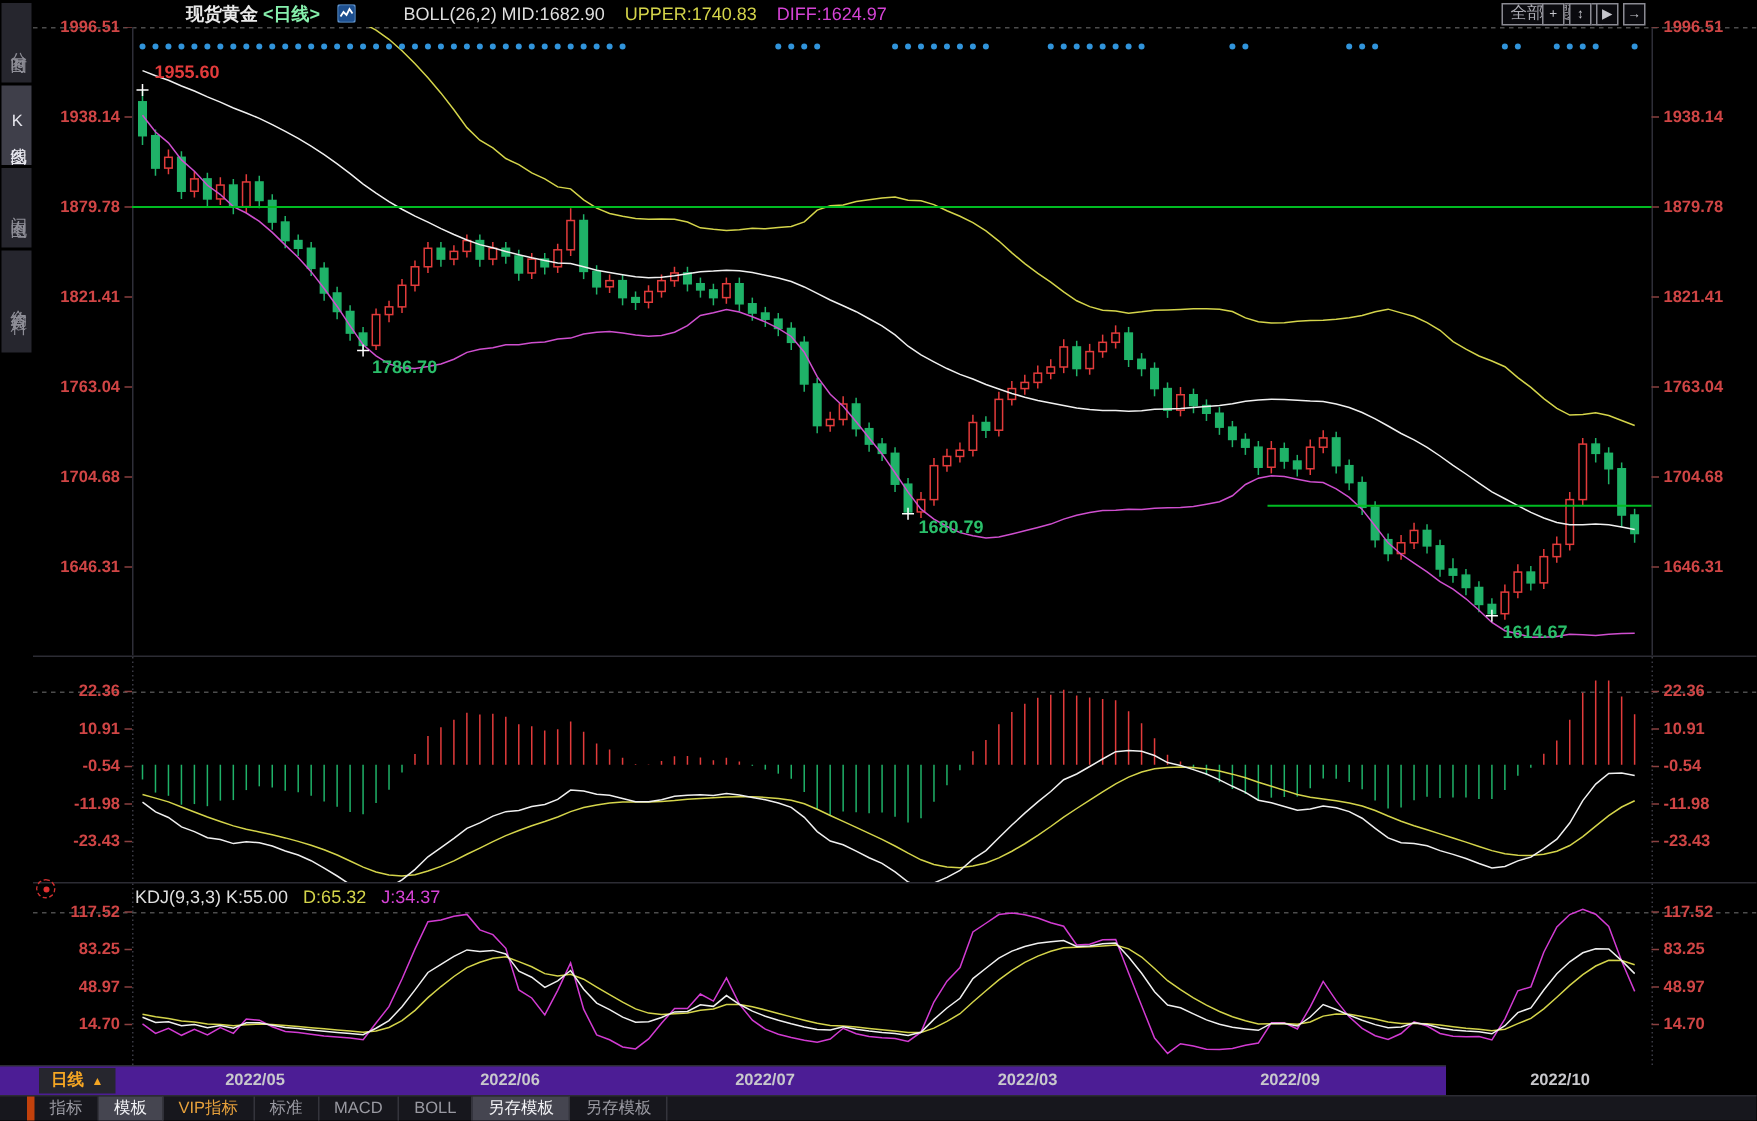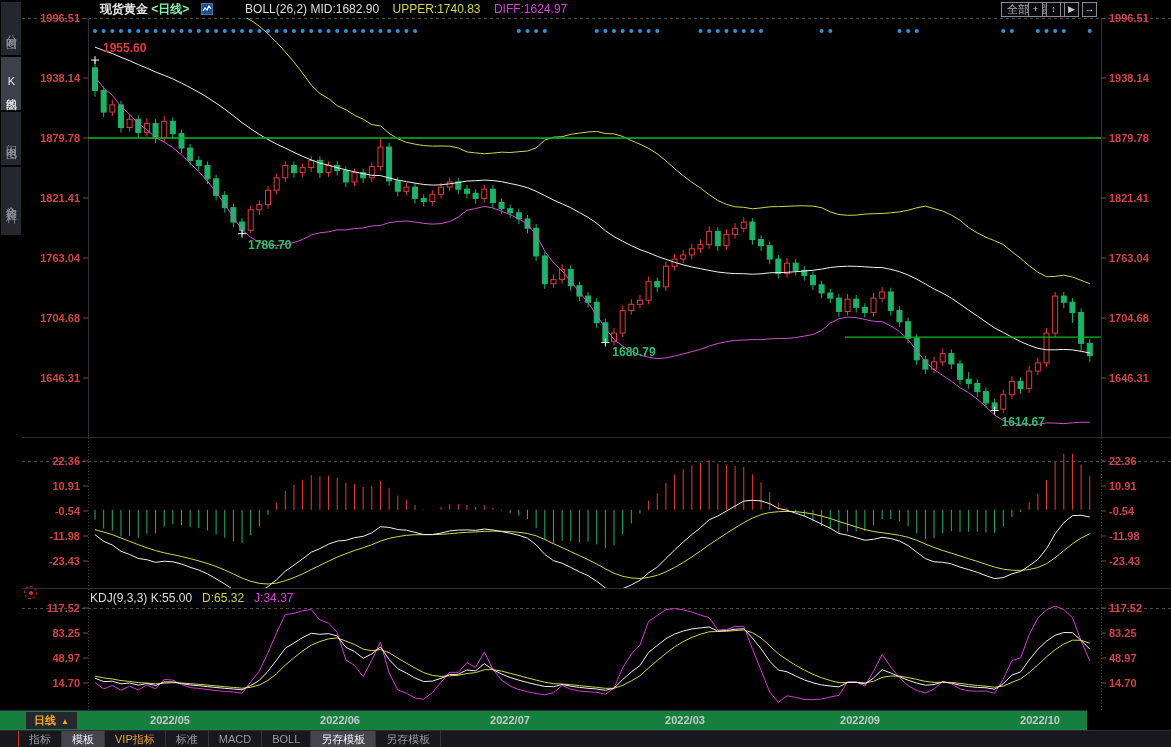--- a/index.html
+++ b/index.html
@@ -7,21 +7,21 @@
        font-family:"Liberation Sans",sans-serif;-webkit-font-smoothing:antialiased;}
   .abs{position:absolute;}
   
   #sidebar{left:0;top:0;width:22px;height:710px;background:#000;}
   .side-tab{position:absolute;left:1px;width:20px;background:#26262e;color:#8f8f98;
     font-size:11px;writing-mode:vertical-lr;text-orientation:upright;letter-spacing:2px;
     display:flex;align-items:center;justify-content:center;cursor:pointer;}
   .side-tab.active{background:#3f3f4a;color:#e9e9f0;}
   
   #header{left:22px;top:0;width:1149px;height:18px;background:#000;font-size:12px;line-height:18px;white-space:nowrap;}
-  #header .t-sym{color:#e8e8e8;font-weight:bold;margin-left:78px;}
+  #header .t-sym{color:#e8e8e8;font-weight:bold;margin-left:102px;}
   #header .t-period{color:#86efac;font-weight:bold;}
   #header .t-mini{display:inline-block;vertical-align:-2px;margin:0 4px 0 8px;}
   #header .t-boll{color:#dfdfdf;margin-left:25px;}
   #header .t-upper{color:#d4d44a;margin-left:10px;}
   #header .t-lower{color:#d543d5;margin-left:10px;}
   #theme-btn{position:absolute;left:933px;top:2px;height:13px;line-height:13px;padding:0 5px;
     border:1px solid #8a8a92;color:#aaaab2;font-size:11px;background:#0a0a0e;cursor:pointer;margin-left:46px;}
   .hdr-icon{position:absolute;top:2px;width:13px;height:13px;border:1px solid #8a8a92;background:#0a0a0e;
     color:#c6c6cc;font-size:9px;line-height:13px;text-align:center;cursor:pointer;}
   
@@ -29,30 +29,30 @@
   #macd-pane{left:22px;top:437px;width:1149px;height:151px;border-top:1px solid #2c2c34;box-sizing:border-box;}
   #kdj-pane{left:22px;top:588px;width:1149px;height:122px;border-top:1px solid #2c2c34;box-sizing:border-box;}
   .ylab{position:absolute;font-size:11px;font-weight:bold;color:#d04545;line-height:12px;}
   .ylab.left{left:0;width:58px;text-align:right;}
   .ylab.right{left:1087px;width:60px;text-align:left;}
   .pane-header{position:absolute;left:68px;top:2px;font-size:12px;line-height:14px;white-space:nowrap;}
   .pane-header .w{color:#dfdfdf;} .pane-header .y{color:#d4d44a;margin-left:10px;} .pane-header .m{color:#d543d5;margin-left:10px;}
   #alert-icon{position:absolute;left:24px;top:586px;width:11px;height:11px;border:1px dashed #d03030;border-radius:50%;cursor:pointer;}
   #alert-icon::after{content:"";position:absolute;left:3.5px;top:3.5px;width:4px;height:4px;border-radius:50%;background:#e03030;}
   
-  #xstrip{left:0;top:710px;width:1087px;height:20px;background:#15803d;border-top:1px solid #2c2c34;box-sizing:border-box;}
+  #xstrip{left:0;top:710px;width:964px;height:20px;background:#4c1d95;border-top:1px solid #2c2c34;box-sizing:border-box;}
   #period-btn{position:absolute;left:26px;top:1px;height:17px;padding:0 8px;background:#26262e;
     color:#f5a623;font-weight:bold;font-size:11px;line-height:17px;cursor:pointer;}
   #period-btn .arr{font-size:8px;margin-left:5px;color:#f5a623;}
   .xlab{position:absolute;top:3px;width:60px;text-align:center;color:#c8c8cc;font-size:11px;font-weight:bold;}
   #tabsbar{left:0;top:730px;width:1171px;height:17px;background:#17171d;border-top:1px solid #2c2c34;
     box-sizing:border-box;display:flex;padding-left:18px;}
   .btab{height:16px;line-height:16px;padding:0 10px;font-size:11px;color:#9a9aa2;
     border-right:1px solid #34343c;cursor:pointer;white-space:nowrap;}
-  .btab:first-child{border-left:1px solid #c2410c;}
+  .btab:first-child{border-left:5px solid #c2410c;}
   .btab.active{background:#454550;color:#f2f2f5;}
   .btab.vip{color:#e8a23c;}
 </style>
 </head>
 <body>
 
 <div id="sidebar" class="abs">
   <div class="side-tab" style="top:2px;height:53px;">分时图</div>
   <div class="side-tab active" style="top:57px;height:53px;">K线图</div>
   <div class="side-tab" style="top:112px;height:53px;">闪电图</div>

